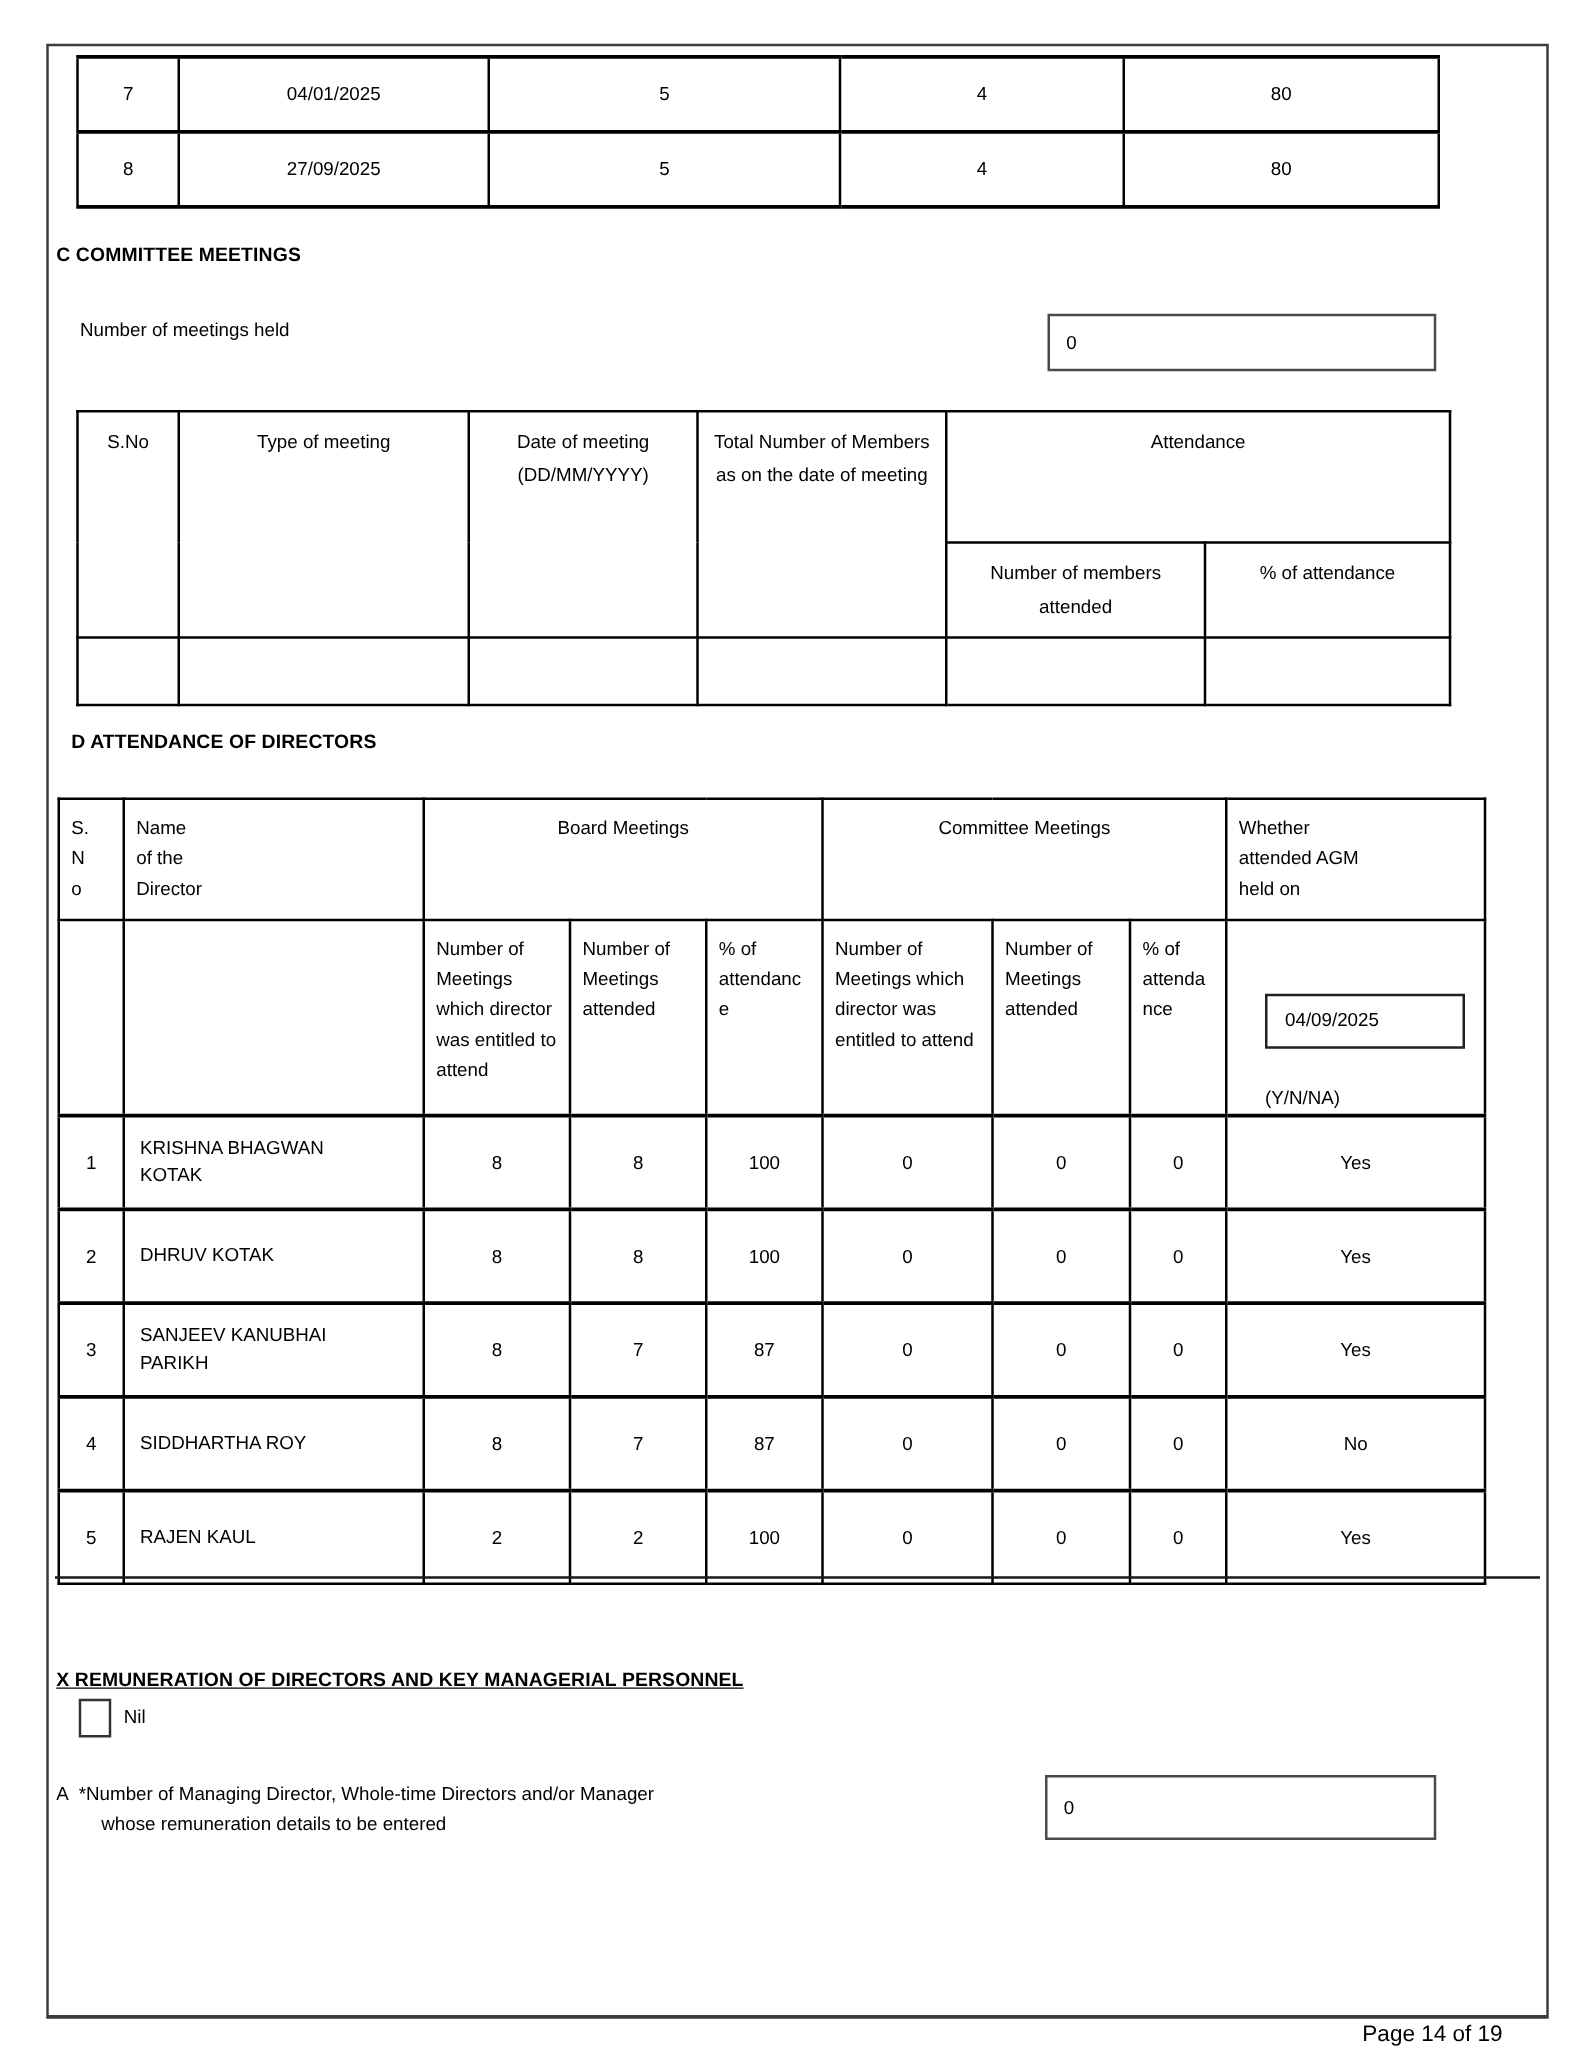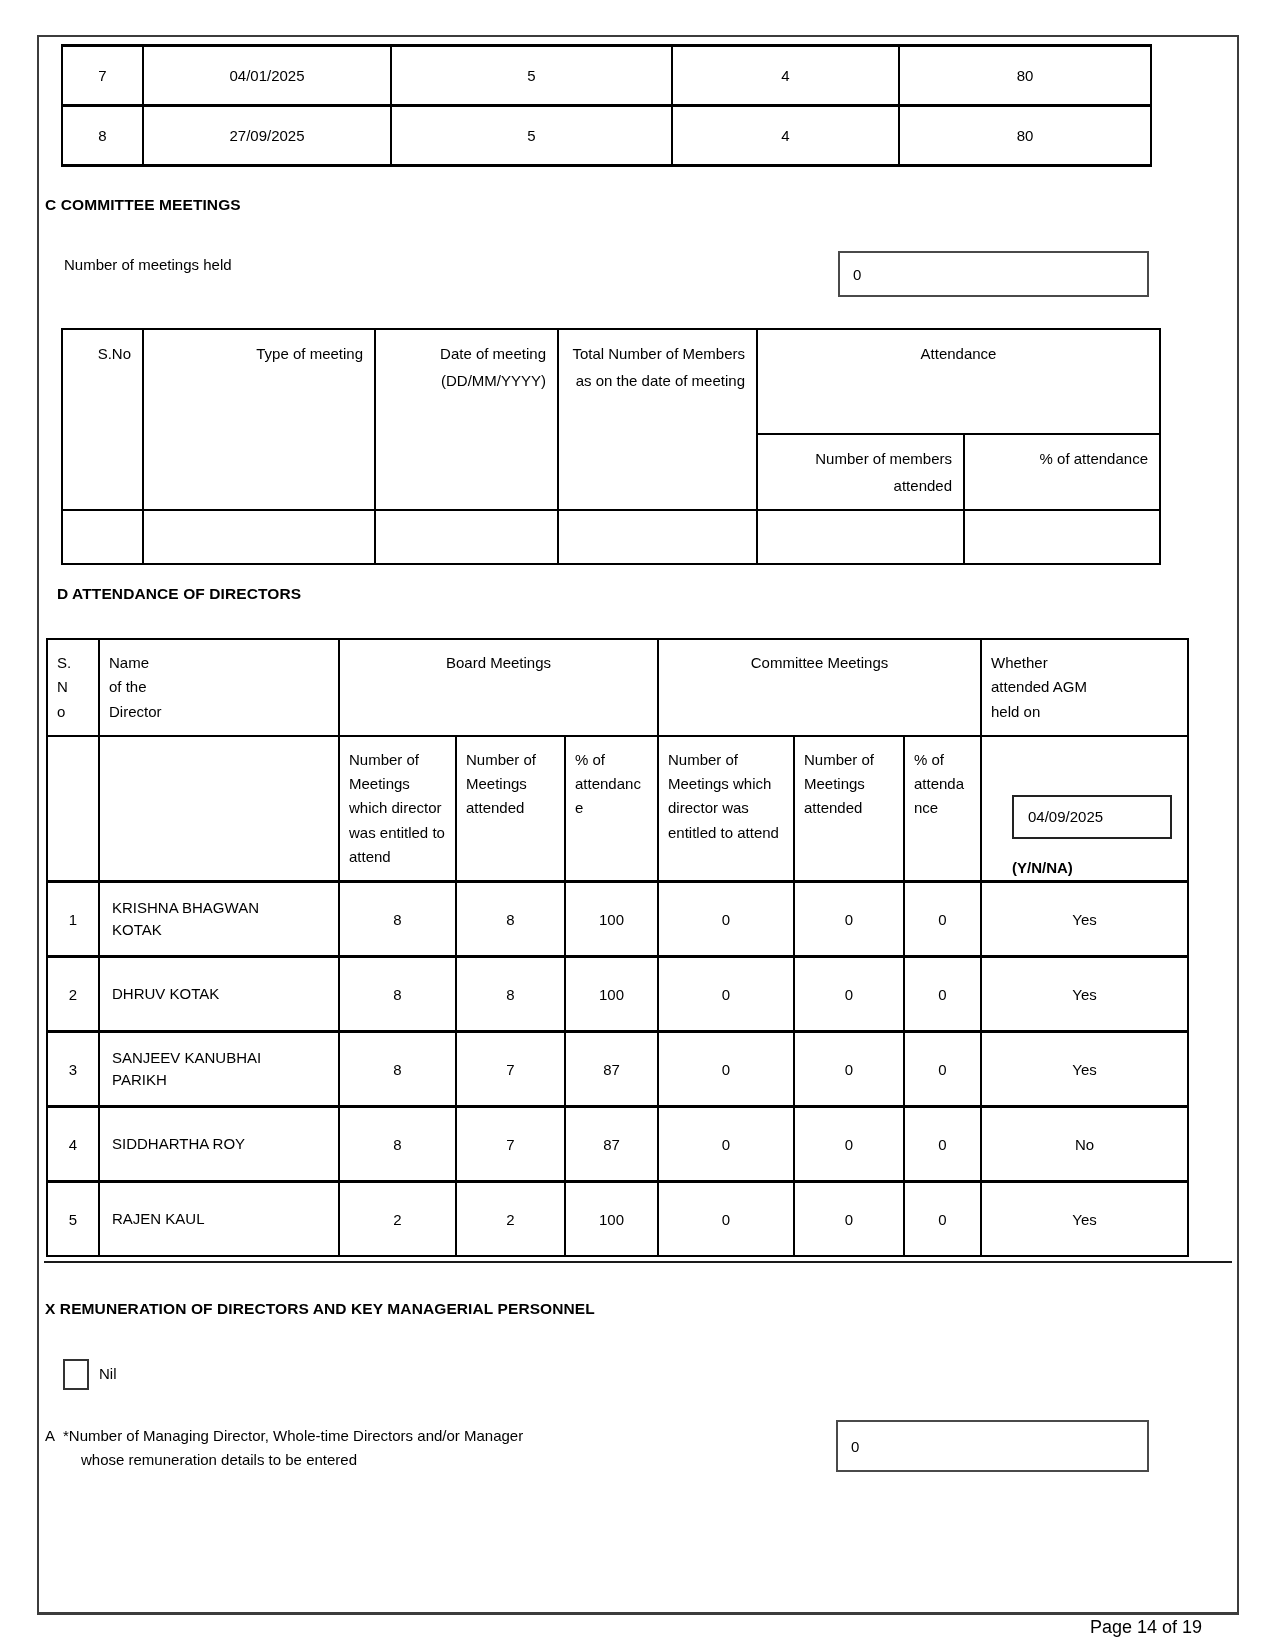--- a/index.html
+++ b/index.html
@@ -18,40 +18,40 @@
     font-size:15px; padding-left:13px; display:flex; align-items:center;
   }
   table.tbl { position:absolute; border-collapse:collapse; table-layout:fixed; background:#fff; }
   table.tbl th, table.tbl td { border:2px solid #000; font-size:15px; font-weight:normal; overflow:hidden; }
 
   
   .top-table td { text-align:center; vertical-align:middle; }
   .top-table tr td { border-top-width:3px; border-bottom-width:3px; }
 
   
-  .cm-table th { text-align:right; vertical-align:top; padding:10px 11px; font-weight:bold; line-height:1.8; }
+  .cm-table th { text-align:center; vertical-align:top; padding:10px 11px; font-weight:bold; line-height:1.8; }
   .cm-table th.center { text-align:center; }
   .cm-table td { height:50px; }
 
   
   .att-table th {
     text-align:left; vertical-align:top; padding:11px 9px; font-weight:bold;
     line-height:1.62; white-space:pre-line; overflow-wrap:break-word;
   }
   .att-table th.center { text-align:center; white-space:normal; }
   .att-table td { text-align:center; vertical-align:middle; height:60px; }
   .att-table td.name-cell { text-align:left; padding:6px 44px 6px 12px; line-height:1.5; }
   .att-table tr.data-row td { border-top-width:3px; }
   .att-table tr.hdr-bottom th { border-bottom-width:3px; }
   .agm-cell { white-space:normal !important; padding:0 0 0 30px !important; }
   .agm-date-box {
     margin-top:58px; width:142px; height:40px; border:2px solid #222;
     display:flex; align-items:center; padding-left:14px; font-weight:normal; font-size:15px;
   }
-  .agm-hint { margin-top:17px; font-weight:bold; font-size:15px; }
+  .agm-hint { margin-top:28px; font-weight:normal; font-size:15px; }
 
   .divider { position:absolute; left:44px; top:1261px; width:1188px; border-top:2px solid #1a1a1a; }
   .checkbox {
     position:absolute; left:63px; top:1359px; width:22px; height:27px;
     border:2px solid #333; background:#fff;
   }
   .footer-text { position:absolute; top:1617px; right:73px; font-size:18px; }
   .a-prefix { position:absolute; left:45px; top:1427px; font-size:15px; }
 </style>
 </head>
@@ -224,21 +224,21 @@
         <td>0</td>
         <td>0</td>
         <td>0</td>
         <td>Yes</td>
       </tr>
     </tbody>
   </table>
 
   <div class="divider"></div>
 
-  <div class="heading" style="left:45px; top:1300px;">X REMUNERATION OF DIRECTORS AND KEY MANAGERIAL PERSONNEL</div>
+  <div class="heading" style="left:45px; top:1336px;text-decoration:underline;">X REMUNERATION OF DIRECTORS AND KEY MANAGERIAL PERSONNEL</div>
 
   <div class="checkbox"></div>
   <div class="plain-label" style="left:99px; top:1365px;">Nil</div>
 
   <div class="a-prefix">A</div>
   <div class="plain-label" style="left:63px; top:1427px;">*Number of Managing Director, Whole-time Directors and/or Manager</div>
   <div class="plain-label" style="left:81px; top:1451px;">whose remuneration details to be entered</div>
 
   <div class="input-box" style="left:836px; top:1420px; width:296px; height:48px;">
     <span>0</span>

